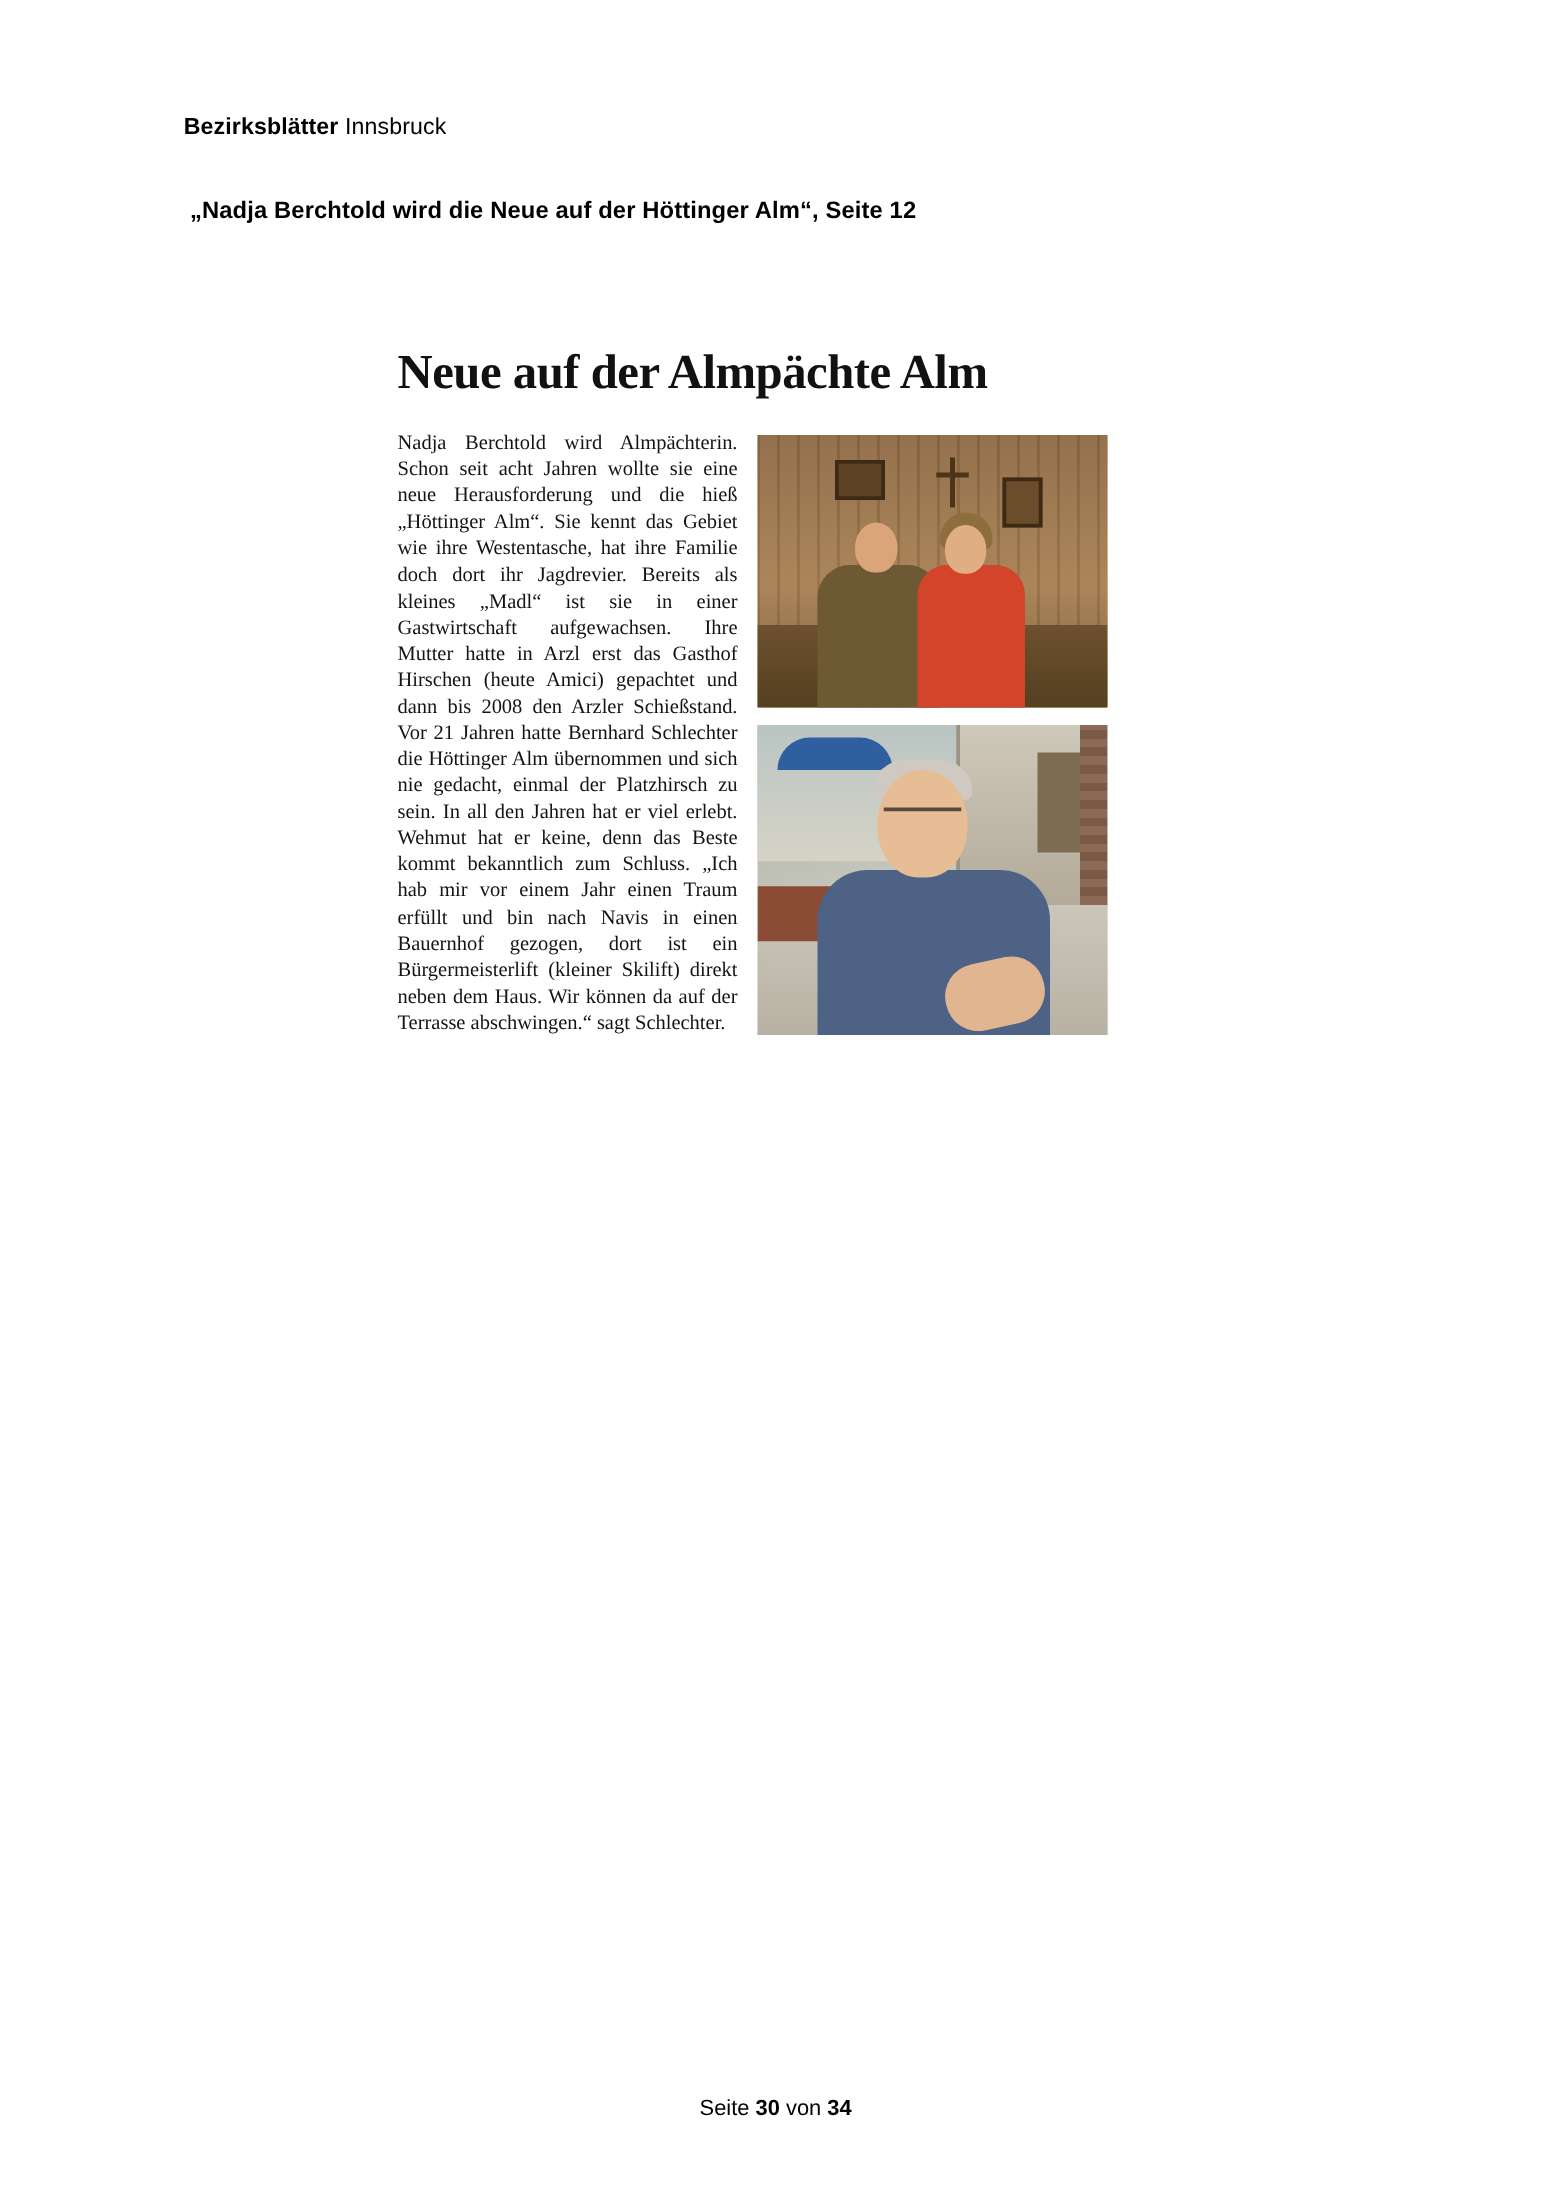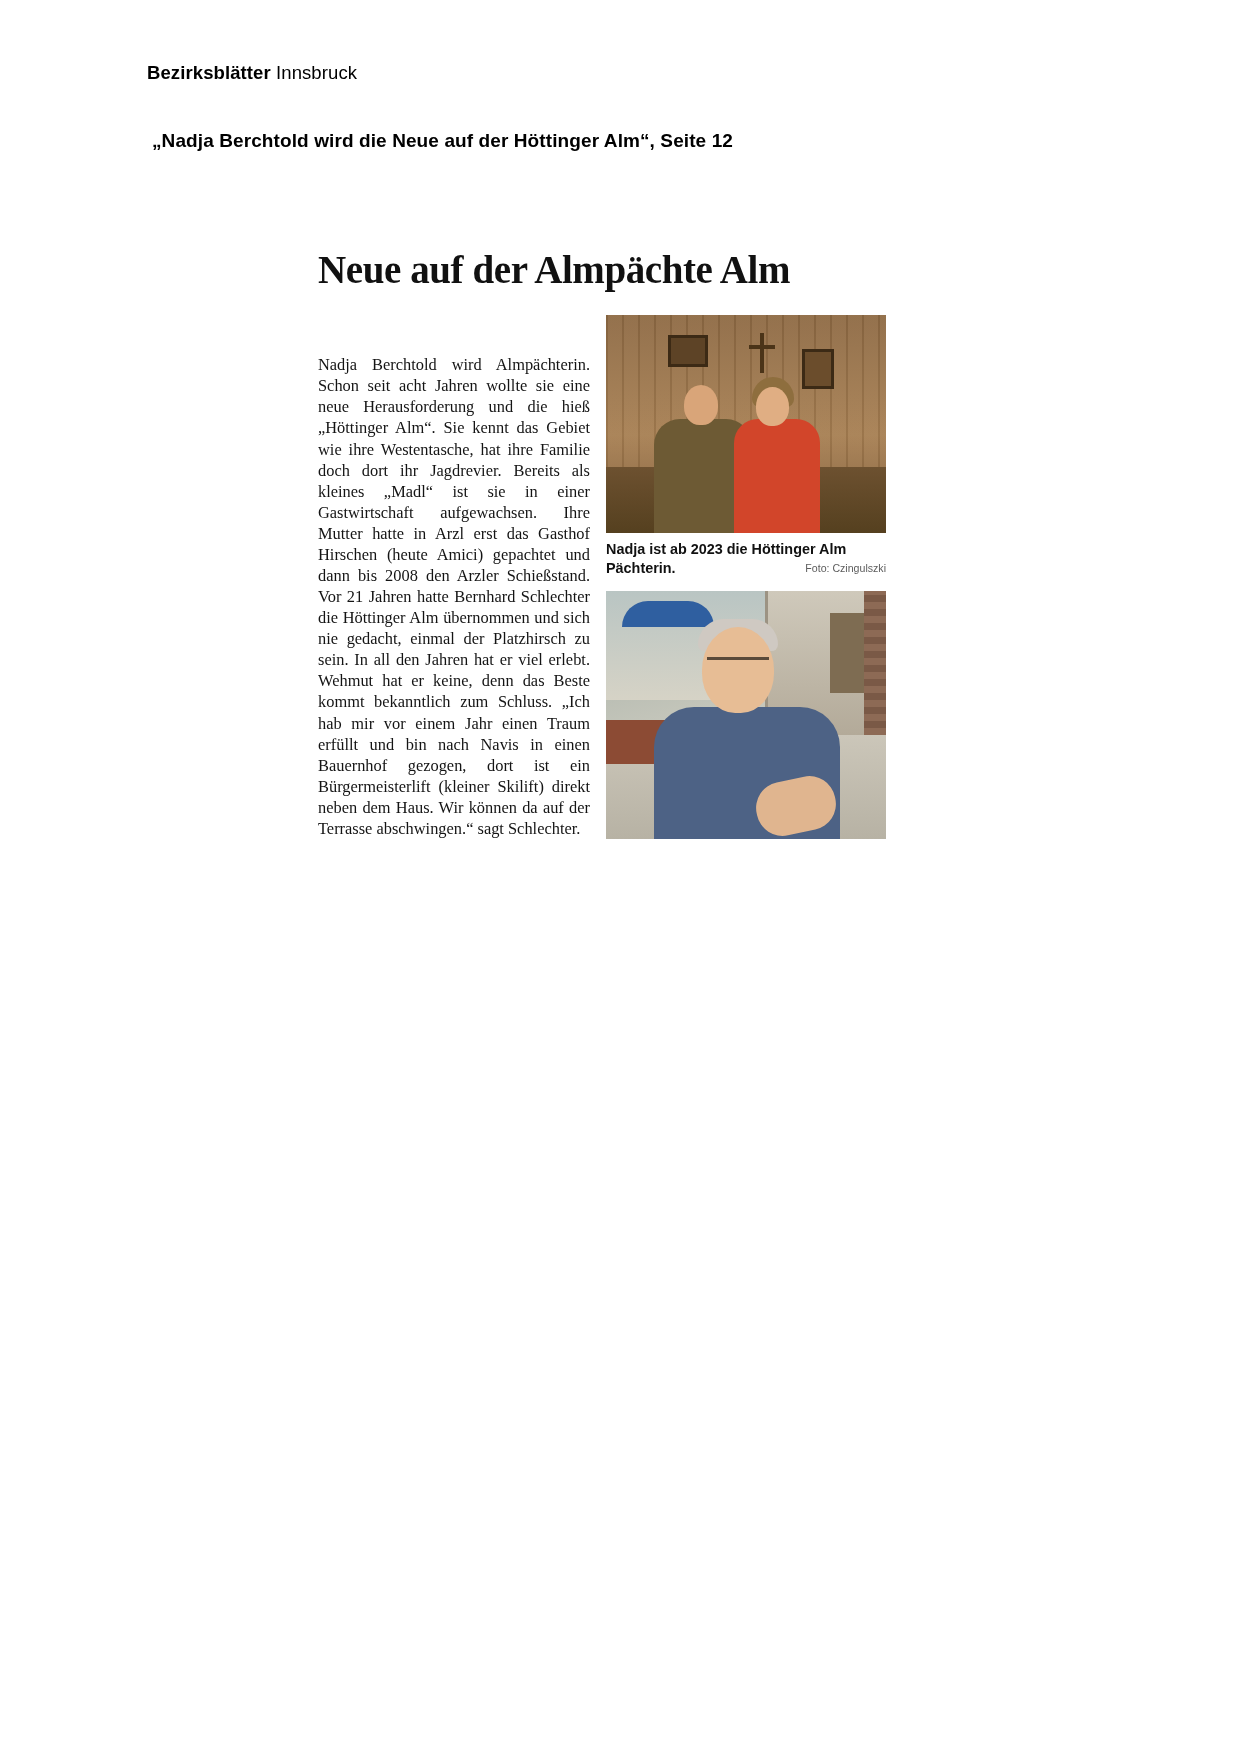--- a/index.html
+++ b/index.html
@@ -12,20 +12,21 @@
     height: 1754px;
     position: relative;
     font-family: "Liberation Sans", sans-serif;
     color: #000000;
     overflow: hidden;
   }
   .page {
     position: absolute;
     inset: 0;
     padding: 16px;
+    margin-top: 28px;
   }
   
   .doc-header {
     position: absolute;
     left: 147px;
     top: 62px;
     font-size: 18.5px;
     letter-spacing: 0.1px;
     white-space: nowrap;
   }
@@ -263,24 +264,20 @@
           <div class="p1-cross"></div>
           <div class="p1-table"></div>
           <div class="p1-bench"></div>
           <div class="p1-person-a-body"></div>
           <div class="p1-person-a-head"></div>
           <div class="p1-person-b-body"></div>
           <div class="p1-person-b-hair"></div>
           <div class="p1-person-b-head"></div>
         </div>
 
-        <div class="caption">
-          <span class="ctext">Nadja ist ab 2023 die Höttinger Alm Pächterin.</span>
-          <span class="credit">Foto: Czingulszki</span>
-        </div>
 
         <div class="spacer-between-photos"></div>
 
         <div class="photo photo-2">
           <div class="p2-sky"></div>
           <div class="p2-ground"></div>
           <div class="p2-building"></div>
           <div class="p2-brick"></div>
           <div class="p2-door"></div>
           <div class="p2-umbrella"></div>
@@ -290,14 +287,17 @@
           <div class="p2-hair"></div>
           <div class="p2-head"></div>
           <div class="p2-glasses"></div>
         </div>
 
 
       </div>
     </div>
   </div>
 
+  <div class="doc-footer">
+    <span>Seite </span><b>30</b><span> von </span><b>34</b>
+  </div>
 
 </div>
 
 </body></html>

